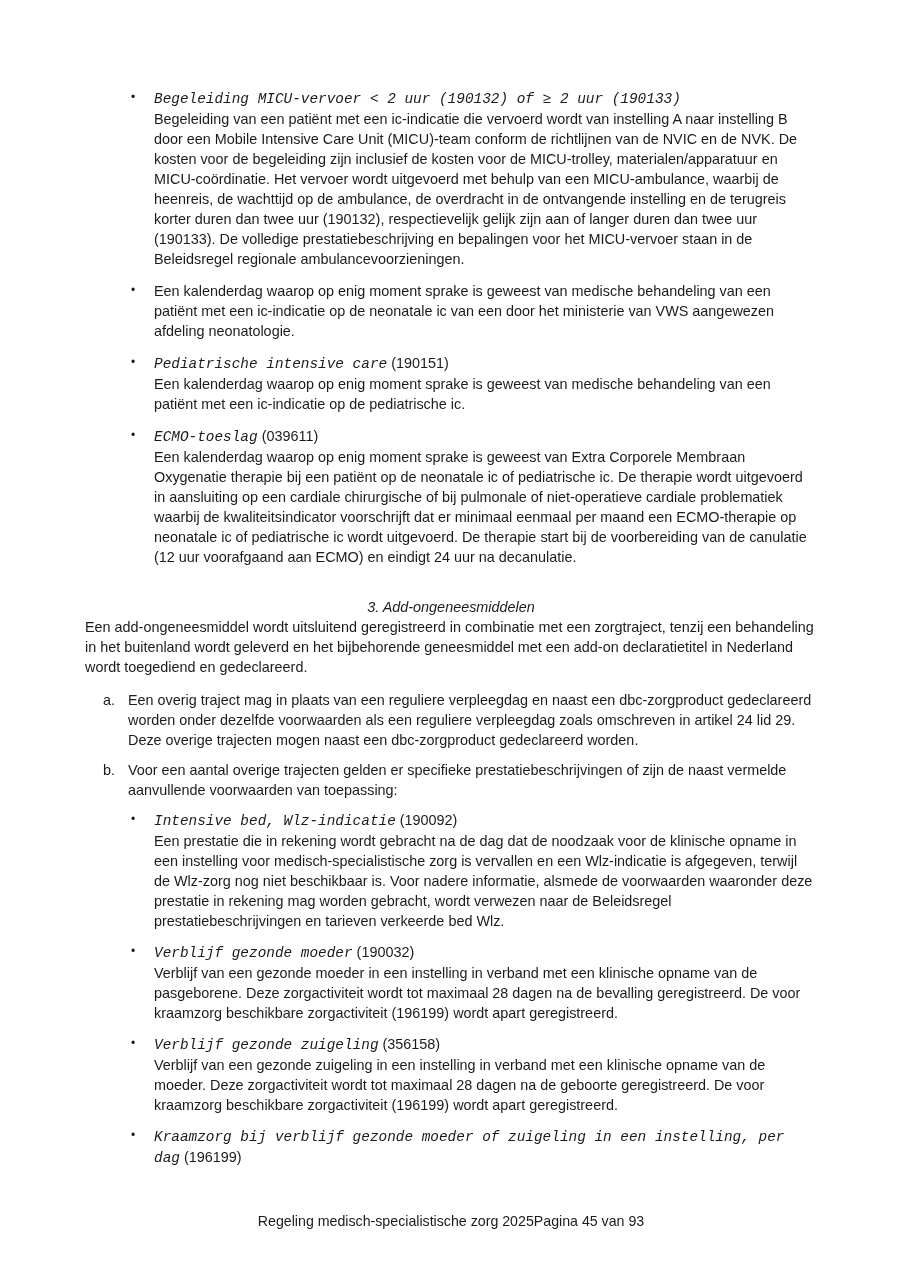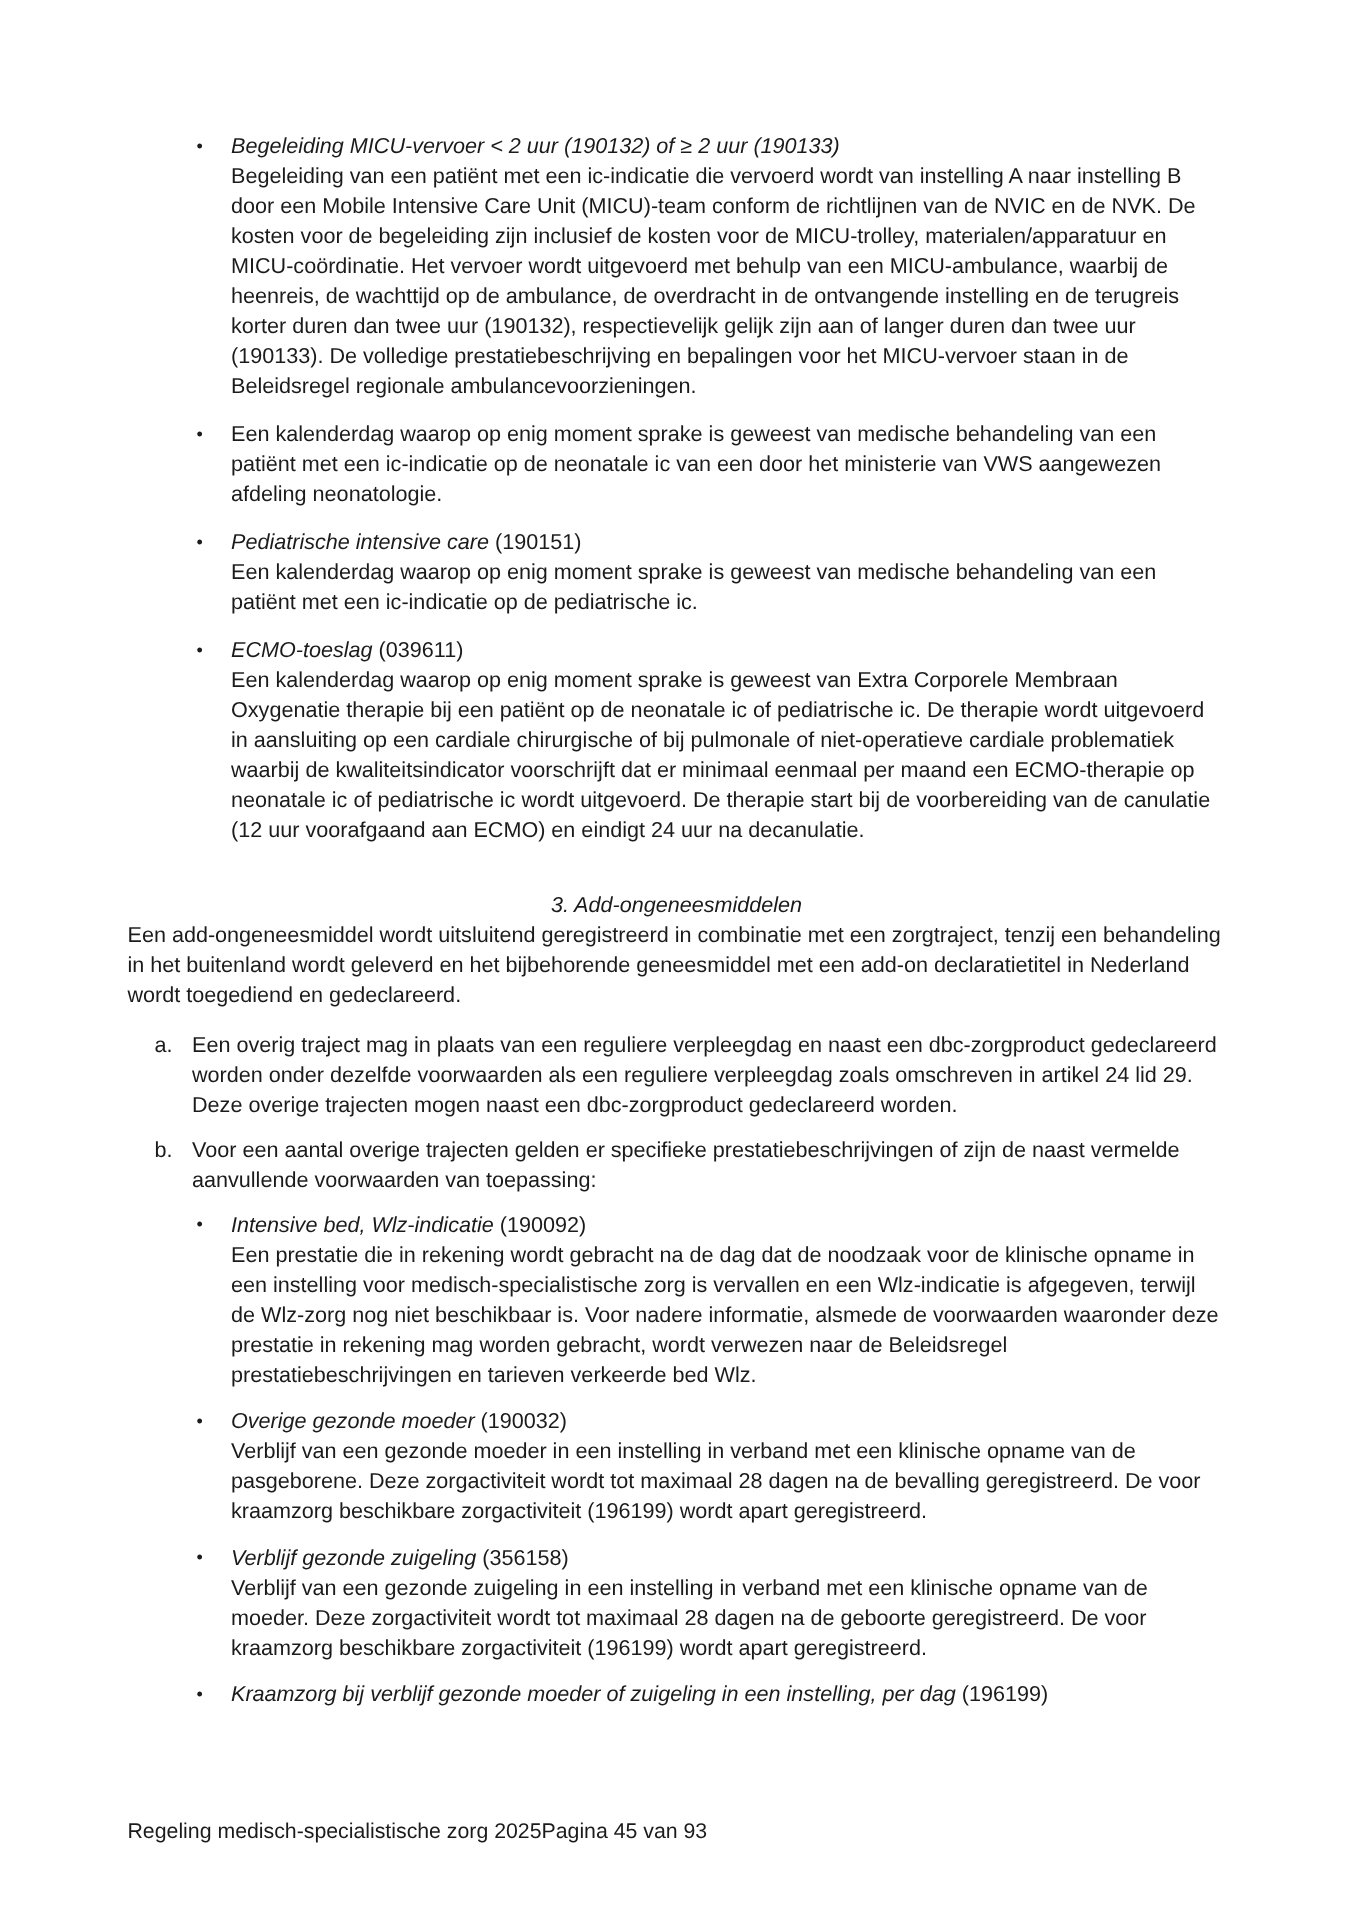--- a/index.html
+++ b/index.html
@@ -24,21 +24,21 @@
     line-height: 20px;
   }
   .block { position: relative; }
   .bullet { padding-left: 69px; }
   .bullet .marker {
     position: absolute;
     left: 46px;
     top: -1px;
     font-size: 12px;
   }
-  .it { font-style: italic; }
+  .it { font-style: italic; font-family: Liberation Mono, monospace; }
   .rm { font-style: normal; }
   .heading { font-style: italic; }
   .alpha_item { padding-left: 43px; }
   .alpha_item .amarker {
     position: absolute;
     left: 18px;
     top: 0;
   }
   
   #block-1, #block-2, #block-3 { margin-top: 12px; }
@@ -47,21 +47,21 @@
   #block-6 { margin-top: 9px; }
   #block-7 { margin-top: 13px; }
   #block-8, #block-9 { margin-top: 10px; }
   #block-10, #block-11, #block-12 { margin-top: 11px; }
   .footer {
     position: absolute;
     left: 85px;
     width: 732px;
     top: 1212px;
     display: flex;
-    justify-content: flex-start;
+    justify-content: center;
     font-size: 14.2px;
     line-height: 18px;
   }
 </style>
 </head>
 <body>
 
 <div class="content">
     <div id="block-0" class="block bullet">
       <span class="marker">•</span>
@@ -92,21 +92,21 @@
       <span class="amarker">b.</span>
       <div>Voor een aantal overige trajecten gelden er specifieke prestatiebeschrijvingen of zijn de naast vermelde aanvullende voorwaarden van toepassing:</div>
     </div>
     <div id="block-9" class="block bullet">
       <span class="marker">•</span>
       <div class="btitle"><span class="it">Intensive bed, Wlz-indicatie</span><span class="rm"> (190092)</span></div>
       <div class="bbody">Een prestatie die in rekening wordt gebracht na de dag dat de noodzaak voor de klinische opname in een instelling voor medisch-specialistische zorg is vervallen en een Wlz-indicatie is afgegeven, terwijl de Wlz-zorg nog niet beschikbaar is. Voor nadere informatie, alsmede de voorwaarden waaronder deze prestatie in rekening mag worden gebracht, wordt verwezen naar de Beleidsregel prestatiebeschrijvingen en tarieven verkeerde bed Wlz.</div>
     </div>
     <div id="block-10" class="block bullet">
       <span class="marker">•</span>
-      <div class="btitle"><span class="it">Overige gezonde moeder</span><span class="rm"> (190032)</span></div>
+      <div class="btitle"><span class="it">Verblijf gezonde moeder</span><span class="rm"> (190032)</span></div>
       <div class="bbody">Verblijf van een gezonde moeder in een instelling in verband met een klinische opname van de pasgeborene. Deze zorgactiviteit wordt tot maximaal 28 dagen na de bevalling geregistreerd. De voor kraamzorg beschikbare zorgactiviteit (196199) wordt apart geregistreerd.</div>
     </div>
     <div id="block-11" class="block bullet">
       <span class="marker">•</span>
       <div class="btitle"><span class="it">Verblijf gezonde zuigeling</span><span class="rm"> (356158)</span></div>
       <div class="bbody">Verblijf van een gezonde zuigeling in een instelling in verband met een klinische opname van de moeder. Deze zorgactiviteit wordt tot maximaal 28 dagen na de geboorte geregistreerd. De voor kraamzorg beschikbare zorgactiviteit (196199) wordt apart geregistreerd.</div>
     </div>
     <div id="block-12" class="block bullet">
       <span class="marker">•</span>
       <div class="btitle"><span class="it">Kraamzorg bij verblijf gezonde moeder of zuigeling in een instelling, per dag</span><span class="rm"> (196199)</span></div>

